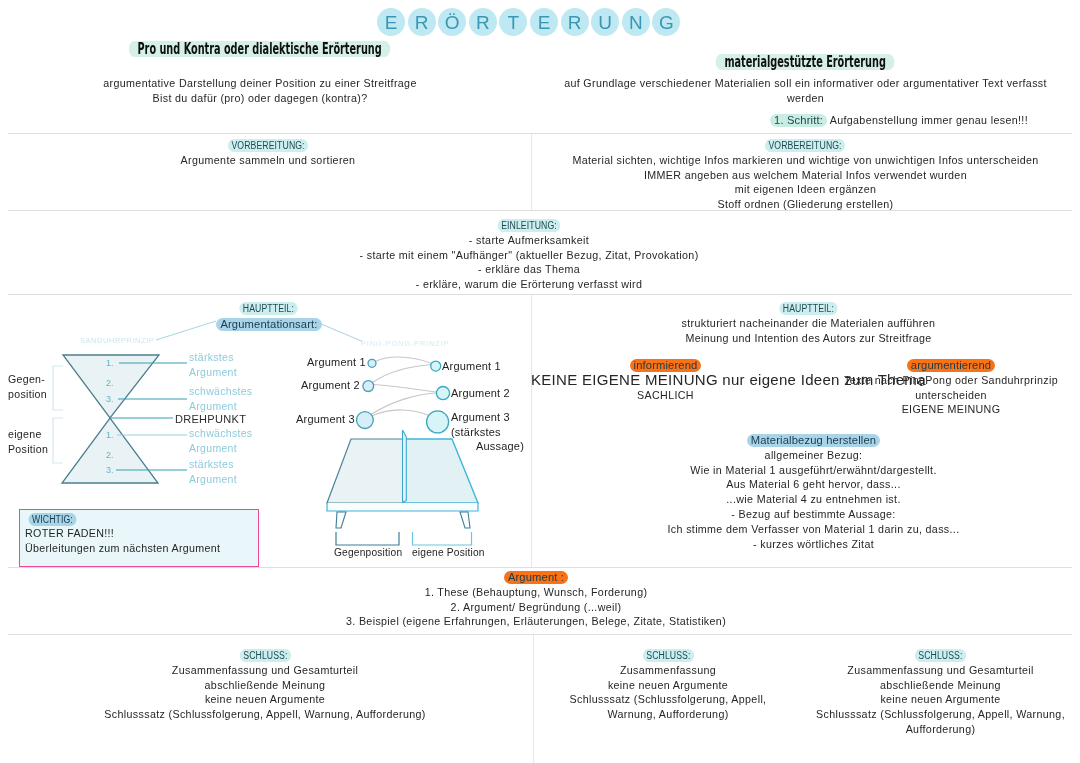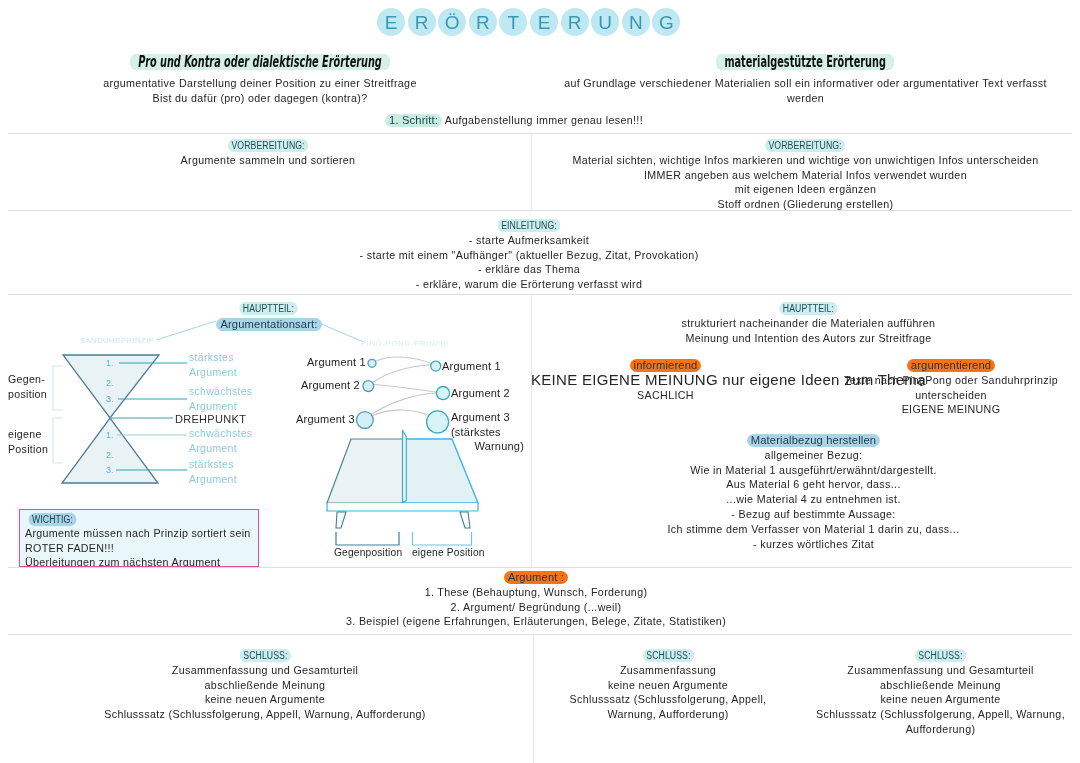--- a/index.html
+++ b/index.html
@@ -55,37 +55,37 @@
     <span class="title-letter">Ö</span>
     <span class="title-letter">R</span>
     <span class="title-letter">T</span>
     <span class="title-letter">E</span>
     <span class="title-letter">R</span>
     <span class="title-letter">U</span>
     <span class="title-letter">N</span>
     <span class="title-letter">G</span>
   </div>
 
-  <div class="abs ctr" style="left:0;top:53px;width:520px;font-style:italic;">
+  <div class="abs ctr" style="left:0;top:40px;width:520px;">
     <span class="sec-title">Pro und Kontra oder dialektische  Erörterung</span>
   </div>
   <div class="abs hand ctr" style="left:0;top:76px;width:520px;">
     <div>argumentative Darstellung deiner Position zu einer Streitfrage</div>
     <div>Bist du dafür (pro) oder dagegen (kontra)?</div>
   </div>
 
   <div class="abs ctr" style="left:533px;top:53px;width:545px;">
     <span class="sec-title">materialgestützte Erörterung</span>
   </div>
   <div class="abs hand ctr" style="left:533px;top:76px;width:545px;">
     <div>auf Grundlage verschiedener Materialien soll ein informativer oder argumentativer Text verfasst</div>
     <div>werden</div>
   </div>
 
-  <div class="abs hand ctr" style="left:0;top:113px;width:1028px;">
+  <div class="abs hand ctr" style="left:0;top:113px;width:1028px;text-align:right;">
     <span class="hl mixed hl-mint">1. Schritt:</span>
     <span>Aufgabenstellung immer genau lesen!!!</span>
   </div>
   <div class="divider" style="top:133px;"></div>
 
   <div class="abs hand ctr" style="left:0;top:138px;width:536px;">
     <div><span class="hl hl-cyan">VORBEREITUNG:</span></div>
     <div>Argumente sammeln und sortieren</div>
   </div>
   <div class="abs hand ctr" style="left:533px;top:138px;width:545px;">
@@ -196,21 +196,21 @@
   </svg>
 
   <div class="abs pplbl" style="left:307px;top:354px;">Argument 1</div>
   <div class="abs pplbl" style="left:301px;top:377px;">Argument 2</div>
   <div class="abs pplbl" style="left:296px;top:411px;">Argument 3</div>
   <div class="abs pplbl" style="left:442px;top:358px;">Argument 1</div>
   <div class="abs pplbl" style="left:451px;top:385px;">Argument 2</div>
   <div class="abs pplbl" style="left:451px;top:410px;line-height:14.6px;width:73px;">
     <div>Argument 3</div>
     <div>(stärkstes</div>
-    <div style="text-align:right;">Warnung)</div>
+    <div style="text-align:right;">Aussage)</div>
   </div>
 
   <svg width="200" height="140" viewBox="0 0 200 140" style="left:315px;top:430px;">
     <g>
       <polygon points="36,9 88,9 88,73 12,73" fill="#e9f2f4" stroke="#4d8399" stroke-width="1.2"></polygon>
       <polygon points="88,9 137,9 163,73 88,73" fill="#e2f1f4" stroke="#3fb5dd" stroke-width="1.4"></polygon>
       <path d="M12,73 L12,81 L163,81 L163,73" fill="#fafdfe" stroke="#3fb5dd" stroke-width="1.2"></path>
     </g>
     <g fill="#e4f4fb" stroke="#3aa8cf" stroke-width="1.1">
       <path d="M87.5,0 L91.3,7 L91.3,70.5 L88.3,72.5 L87.5,70 Z"></path>
@@ -223,21 +223,20 @@
       <path d="M21,102 V115 H84 V102"></path>
       <path d="M97.5,102 V115 H156.5 V102" stroke="#6ec6dd"></path>
     </g>
   </svg>
   <div class="tlbl" style="left:334px;top:547px;">Gegenposition</div>
   <div class="tlbl" style="left:412px;top:547px;">eigene Position</div>
 
   <div class="abs" style="left:19px;top:509px;width:240px;height:58px;border:1px solid #ec4899;background:#eaf7fa;overflow:hidden;box-sizing:border-box;">
     <div style="padding:2px 0 0 5px;font-family:'Liberation Sans',sans-serif;font-size:10.7px;line-height:14.4px;letter-spacing:0.3px;color:#262626;">
       <div><span class="hl hl-blue">WICHTIG:</span></div>
-      <div>Argumente müssen nach Prinzip sortiert sein</div>
       <div>ROTER FADEN!!!</div>
       <div>Überleitungen zum nächsten Argument</div>
     </div>
   </div>
 
   <div class="abs hand ctr" style="left:533px;top:301px;width:551px;">
     <div><span class="hl hl-cyan">HAUPTTEIL:</span></div>
     <div>strukturiert nacheinander die Materialen aufführen</div>
     <div>Meinung und Intention des Autors zur Streitfrage</div>
   </div>

